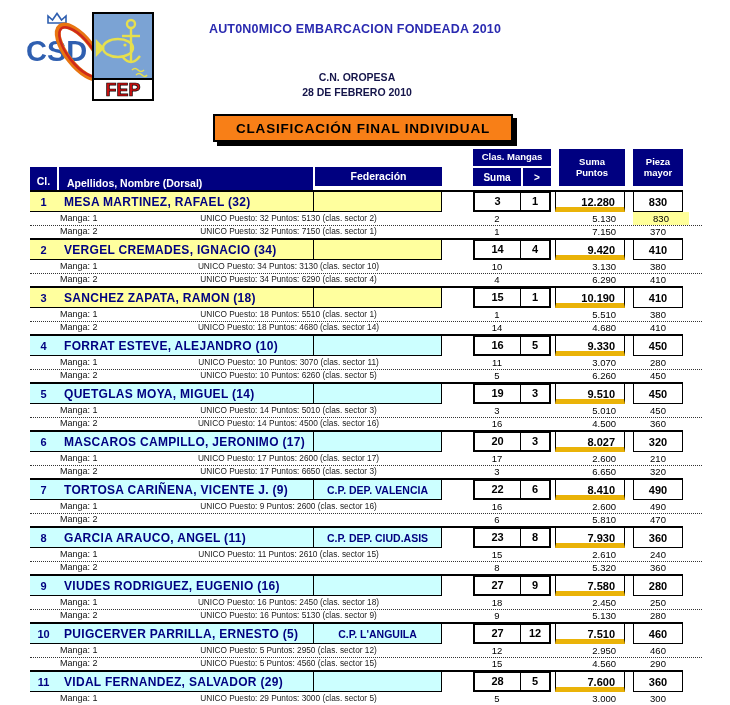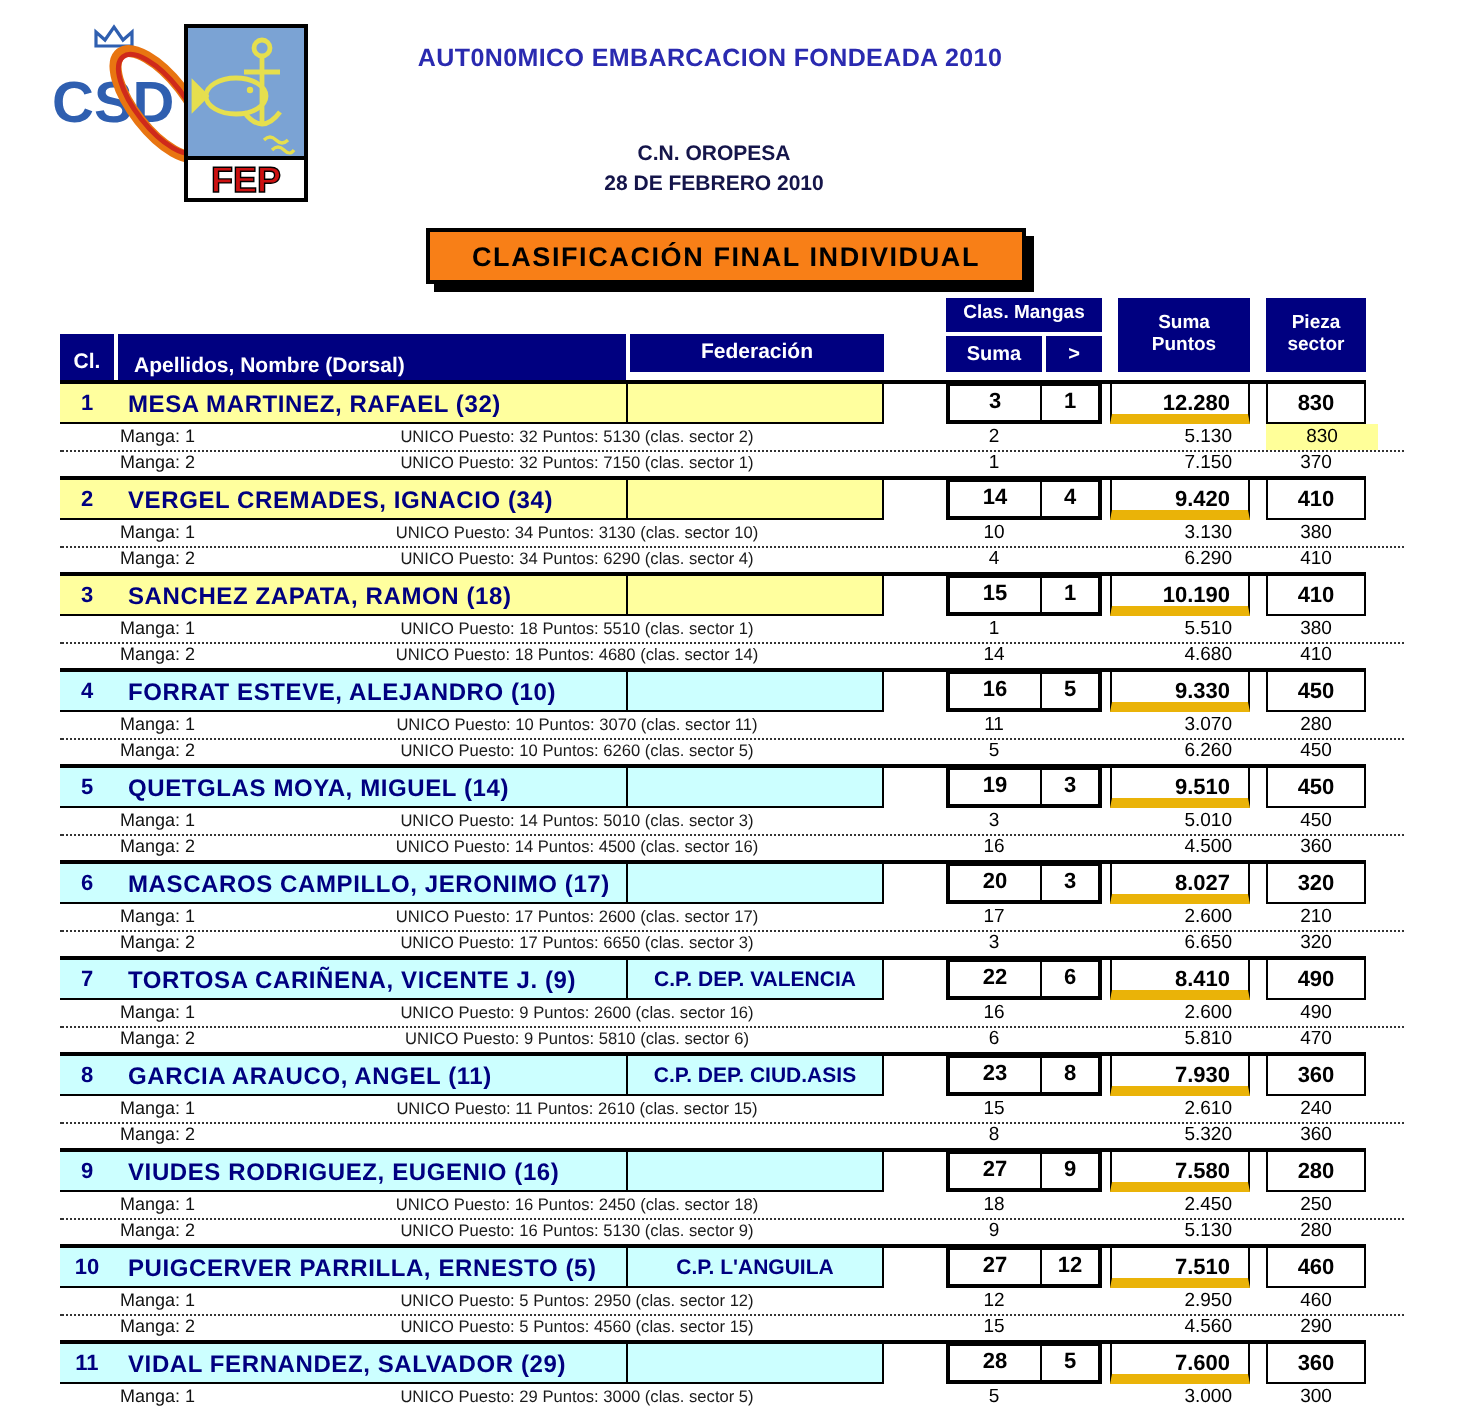--- a/index.html
+++ b/index.html
@@ -122,21 +122,21 @@
   <div class="event-date">28 DE FEBRERO 2010</div>
   <div class="banner">CLASIFICACIÓN FINAL INDIVIDUAL</div>
 
   <div class="hcell h-cl">Cl.</div>
   <div class="hcell h-name">Apellidos, Nombre (Dorsal)</div>
   <div class="hcell h-fed">Federación</div>
   <div class="hcell h-clasmangas">Clas. Mangas</div>
   <div class="hcell h-suma">Suma</div>
   <div class="hcell h-gt">&gt;</div>
   <div class="hcell h-pts">Suma Puntos</div>
-  <div class="hcell h-pieza">Pieza sector</div>
+  <div class="hcell h-pieza">Pieza mayor</div>
 
   <div class="tbody">
   <div class="entry yellow">
     <div class="topline"></div>
     <div class="band"></div>
     <div class="v-cl">1</div>
     <div class="v-name">MESA MARTINEZ, RAFAEL (32)</div>
     <div class="v-fed"></div>
     <div class="clasbox">
       <div class="v-suma">3</div>
@@ -328,21 +328,20 @@
   <div class="manga dotted" style="top: 22px;">
     <div class="m-label">Manga: 1</div>
     <div class="m-detail">UNICO Puesto: 9 Puntos: 2600 (clas. sector 16)</div>
     <div class="m-clas">16</div>
     <div class="m-pts">2.600</div>
     <div class="m-pieza">490</div>
   </div>
 
   <div class="manga" style="top: 35px;">
     <div class="m-label">Manga: 2</div>
-    <div class="m-detail">UNICO Puesto: 9 Puntos: 5810 (clas. sector 6)</div>
     <div class="m-clas">6</div>
     <div class="m-pts">5.810</div>
     <div class="m-pieza">470</div>
   </div>
 </div>
 
   <div class="entry cyan">
     <div class="topline"></div>
     <div class="band"></div>
     <div class="v-cl">8</div>

